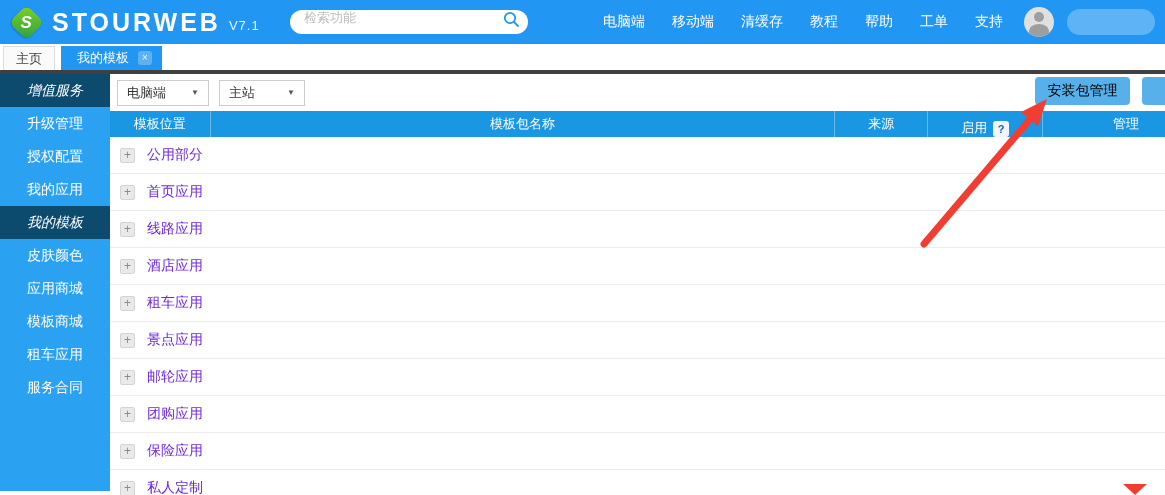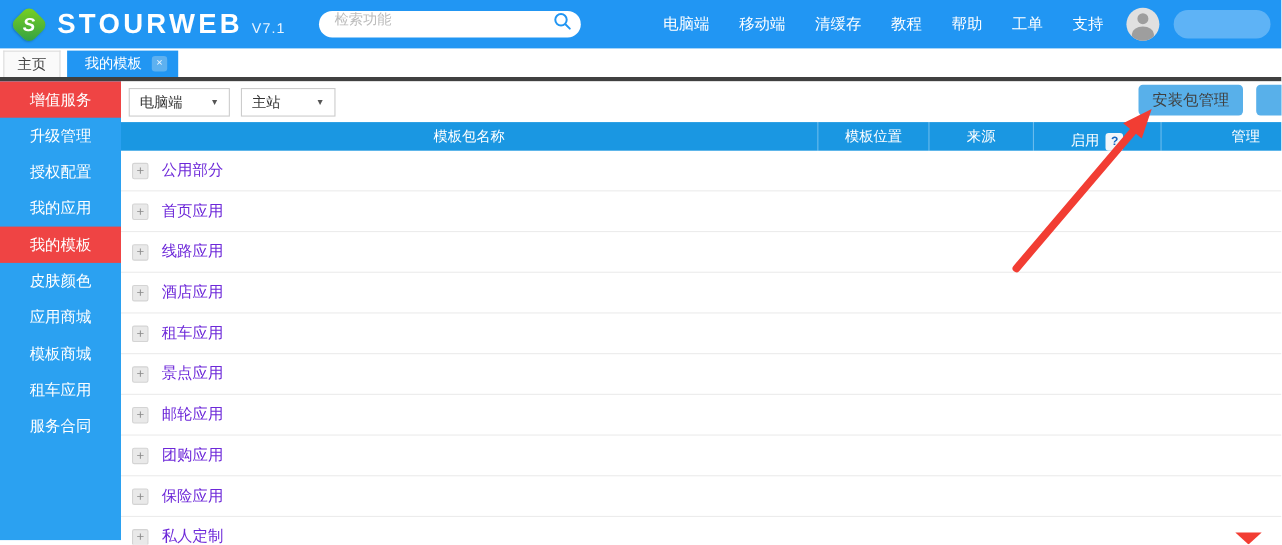--- a/index.html
+++ b/index.html
@@ -36,40 +36,40 @@
     display:flex; align-items:center; cursor:pointer; }
   .tab-home { background:#fafafa; border:1px solid #dcdcdc; border-bottom:none; color:#444; }
   .tab-active { background:#2196f3; color:#fff; gap:9px; padding:0 10px 0 16px; }
   .tab-close { width:14px; height:14px; background:#5eb1f0; color:#eaf5ff; border-radius:3px;
     font-size:10px; line-height:14px; text-align:center; cursor:pointer; }
 
   
   .main { display:flex; height:417px; }
   .sidebar { width:110px; background:#2ba1f1; flex-shrink:0; }
   .side-item { height:33px; line-height:33px; text-align:center; color:#fff; font-size:14px; cursor:pointer; }
-  .side-item.active { background:#ef4444; }
+  .side-item.active { background:#0c4a6e;font-style:italic; }
 
   .content { flex:1; position:relative; background:#fff; min-width:0; }
   .toolbar { height:37px; display:flex; align-items:center; padding-left:7px; position:relative; }
   .select { width:92px; height:26px; border:1px solid #ccc; background:#fff; display:flex;
     align-items:center; justify-content:space-between; padding:0 9px; font-size:13px; color:#333;
     margin-right:10px; cursor:pointer; }
   .select.small { width:86px; }
   .caret { font-size:8px; color:#555; }
   .btn-install { position:absolute; left:925px; top:3px; width:95px; height:28px; background:#58b0ea;
-    color:#404040; font-size:14px; border:none; border-radius:4px; cursor:pointer; }
+    color:#000000; font-size:14px; border:none; border-radius:4px; cursor:pointer; }
   .btn-partial { position:absolute; left:1032px; top:3px; width:42px; height:28px; background:#58b0ea;
     border:none; border-radius:4px; cursor:pointer; }
 
   
   .thead { height:26px; background:#1a97e2; display:flex; align-items:stretch; color:#fff; font-size:13px; }
   .th { display:flex; align-items:center; justify-content:center; gap:6px; }
   .th + .th { border-left:1px solid rgba(255,255,255,.35); }
   .th-loc { width:107px; } .th-name { width:670px; } .th-src { width:100px; } .th-enable { width:123px;align-items:flex-end; }
-  .th-manage { width:110px; flex-shrink:0;padding-left:44px; }
+  .th-manage { width:123px; flex-shrink:0;padding-left:44px; }
   .help-badge { width:16px; height:16px; background:#f2f6fa; color:#1565c0; border-radius:3px;
     font-size:11px; font-weight:bold; line-height:16px; text-align:center; cursor:pointer; }
 
   .row { height:37px; display:flex; align-items:center; border-bottom:1px solid #ececec; padding-left:10px; }
   .plus { width:15px; height:15px; background:#e9e9e9; border:1px solid #d4d4d4; color:#8a8a8a;
     font-size:12px; line-height:12px; text-align:center; margin-right:12px; border-radius:2px; cursor:pointer; flex-shrink:0; }
   .row-label { font-size:14px; color:#6d28d9; }
 
   
   .overlay { position:absolute; left:0; top:0; width:1165px; height:495px; pointer-events:none; z-index:50; }
@@ -135,22 +135,22 @@
       </div>
       <div class="select small">
         <span>主站</span>
         <span class="caret">▼</span>
       </div>
       <button class="btn-install">安装包管理</button>
       <button class="btn-partial"></button>
     </div>
 
     <div class="thead">
+      <div class="th th-loc">模板位置</div>
       <div class="th th-name">模板包名称</div>
-      <div class="th th-loc">模板位置</div>
       <div class="th th-src">来源</div>
       <div class="th th-enable">
         <span>启用</span>
         <span class="help-badge">?</span>
       </div>
       <div class="th th-manage">管理</div>
     </div>
 
     <div>
       <div class="row">

